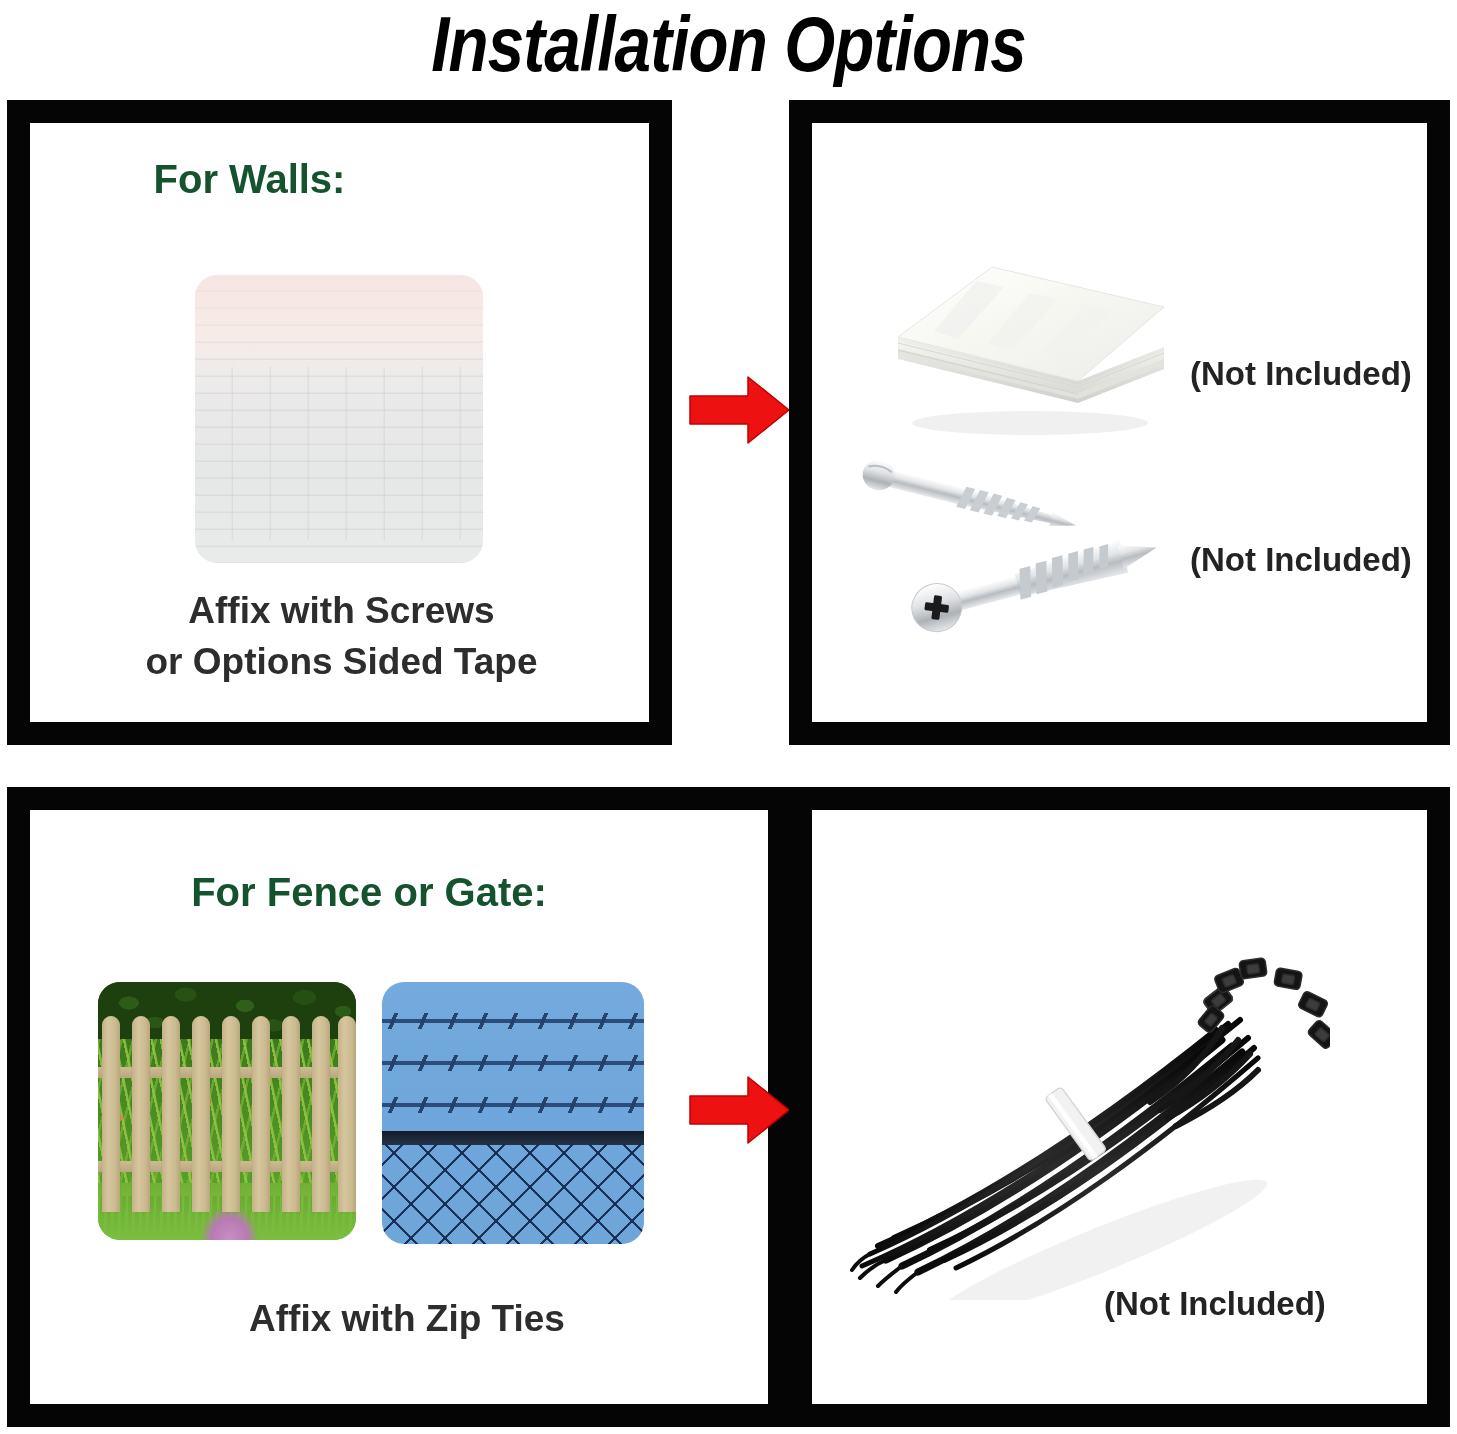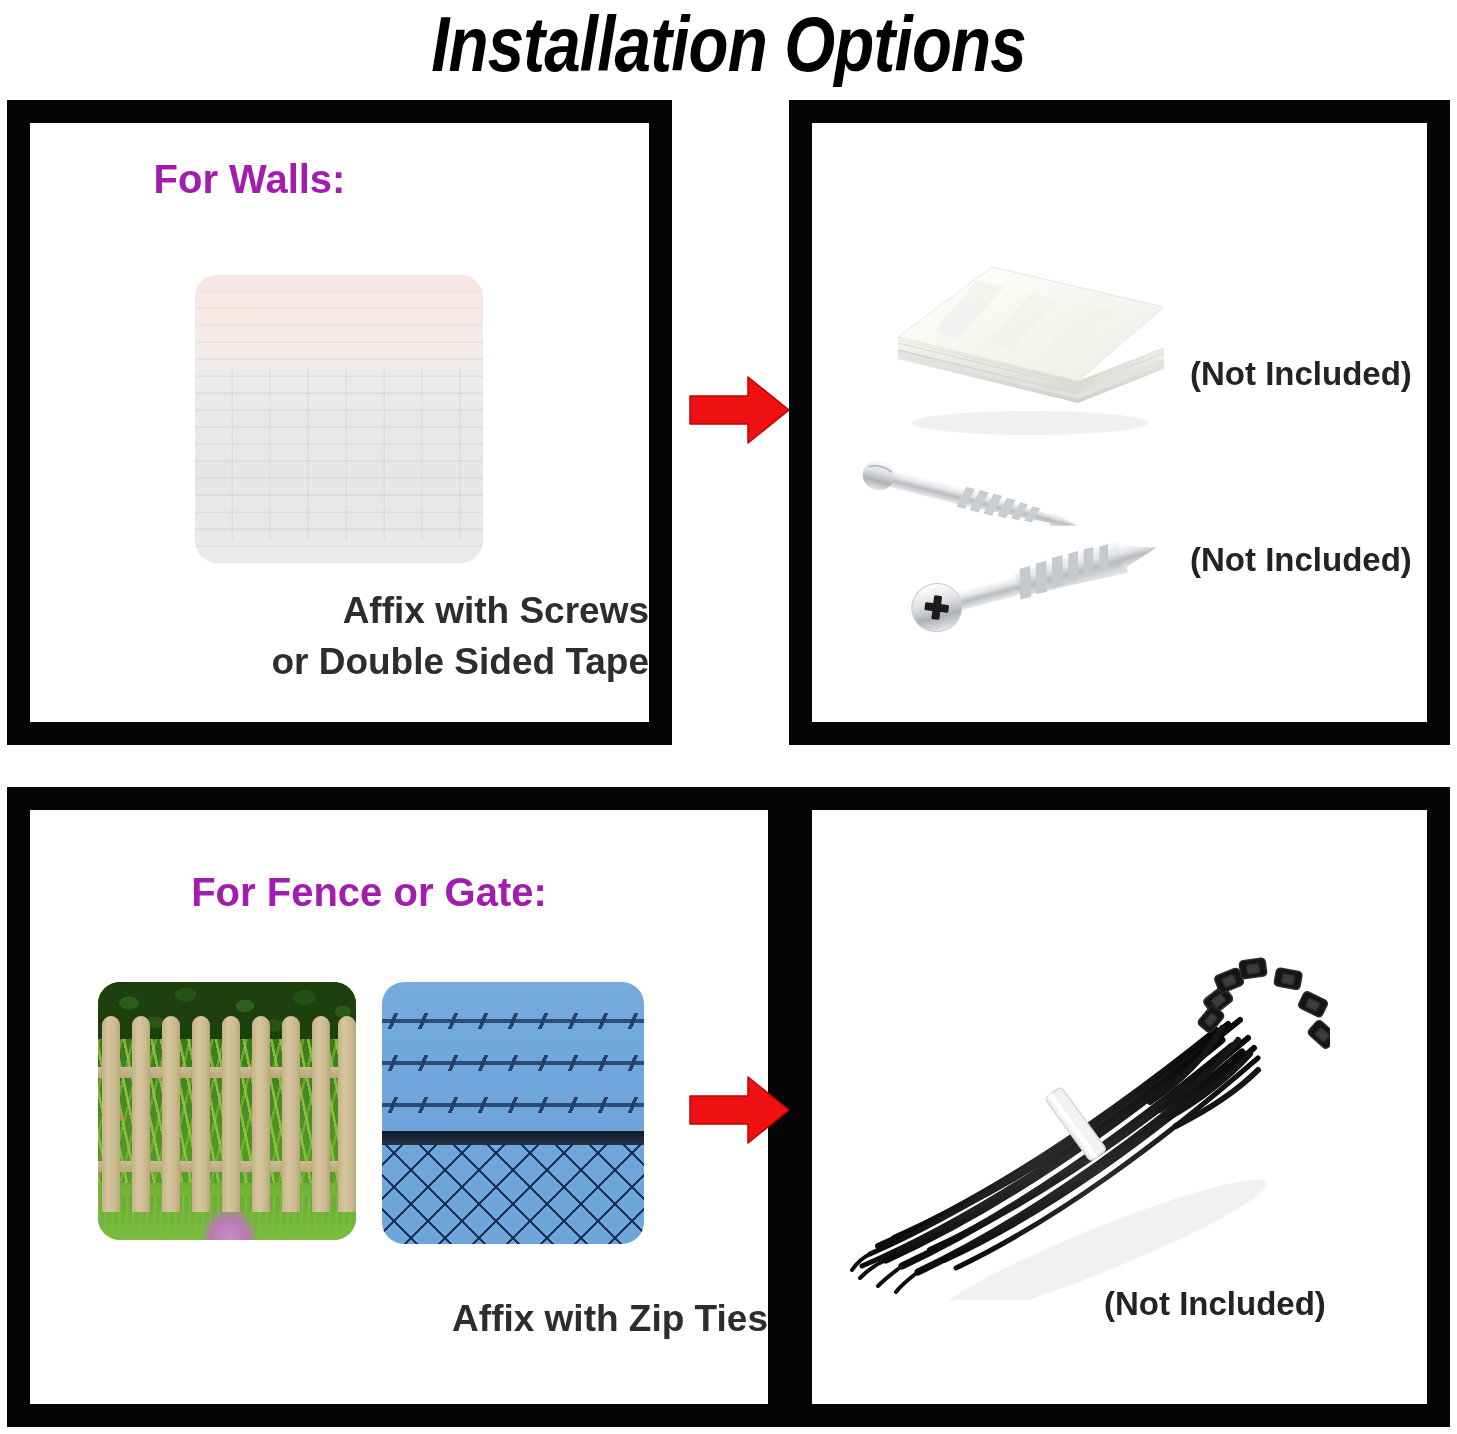--- a/index.html
+++ b/index.html
@@ -55,29 +55,29 @@
   #panel-ties    { left: 789px; top: 787px;  width: 661px; height: 640px; }
 
   
   .panel-heading {
     position: absolute;
     left: 0; right: 0;
     text-align: center;
     font-weight: bold;
     font-size: 40px;
     line-height: 48px;
-    color: #a21caf;
+    color: #14532d;
   }
   #panel-walls .panel-heading { top: 32px; padding-right: 180px; }
   #panel-fence .panel-heading { top: 58px; padding-right: 60px; }
 
   .caption {
     position: absolute;
     left: 0; right: 0;
-    text-align: right;
+    text-align: center;
     font-weight: bold;
     font-size: 37px;
     line-height: 51px;
     color: #2d2d2d;
   }
   #panel-walls .caption { bottom: 35px; padding-left: 4px; }
   #panel-fence .caption { bottom: 60px; padding-left: 16px; }
 
   .not-included {
     position: absolute;
@@ -297,21 +297,21 @@
     <div class="panel-heading">For Walls:</div>
 
     <div class="photo" id="wall-photo">
       <div class="courses"></div>
       <div class="bricks"></div>
       <div class="pinkwash"></div>
     </div>
 
     <div class="caption">
       <div>Affix with Screws</div>
-      <div>or Double Sided Tape</div>
+      <div>or Options Sided Tape</div>
     </div>
   </div>
 </div>
 
 <div class="arrow" id="arrow-top">
   <svg width="104" height="72" viewBox="0 0 104 72" xmlns="http://www.w3.org/2000/svg">
     <g>
       <path d="M2 22 L60 22 L60 3 L101 36 L60 69 L60 50 L2 50 Z" fill="#ee1111" stroke="#c00000" stroke-width="1.5" stroke-linejoin="round"></path>
     </g>
   </svg>

